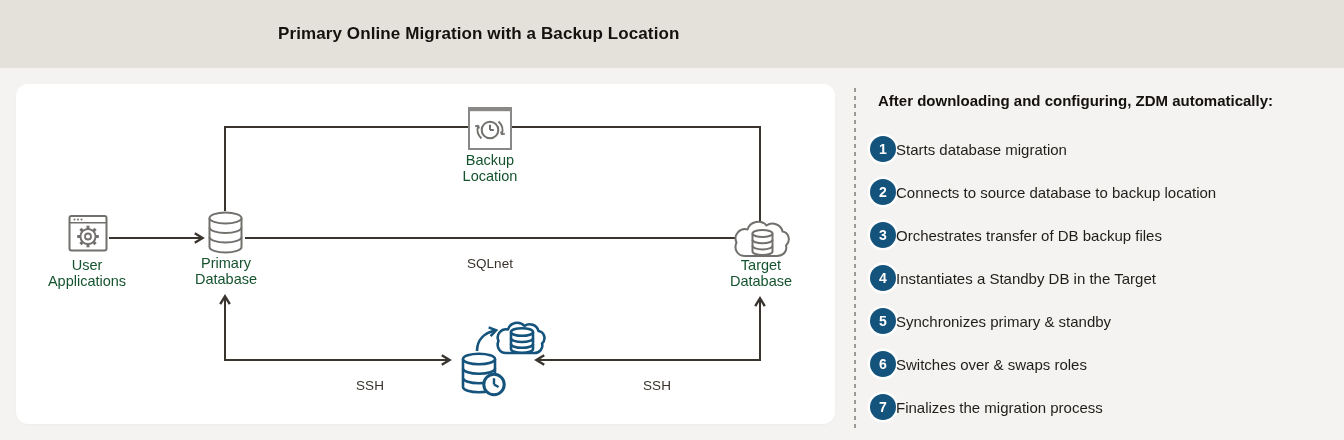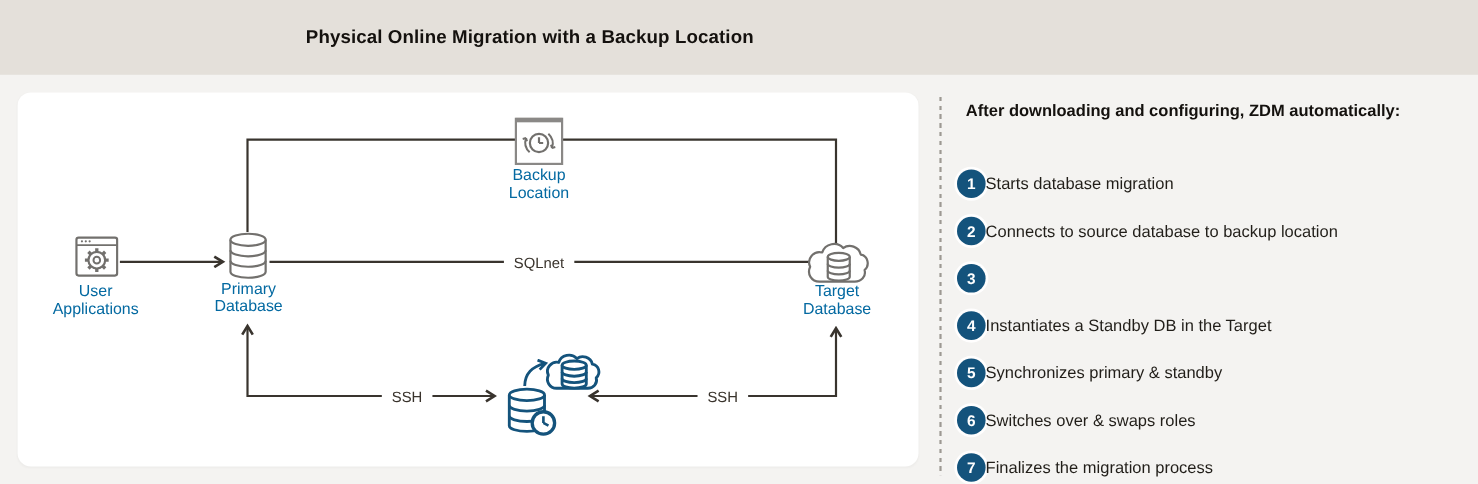--- a/index.html
+++ b/index.html
@@ -22,59 +22,59 @@
   }
   .lines-svg{position:absolute;left:0;top:0;width:819px;height:340px;}
   .icon{position:absolute;}
   #icon-user{left:52px;top:128px;width:40px;height:42px;}
   #icon-primary{left:191px;top:126px;width:37px;height:45px;}
   #icon-backup{left:451px;top:19px;width:46px;height:48px;}
   #icon-target{left:716px;top:131px;width:59px;height:45px;}
   #icon-zdm{left:441px;top:225px;width:92px;height:90px;}
   .node-label{
     position:absolute;width:150px;transform:translateX(-50%);
-    text-align:center;font-size:14.5px;line-height:16px;color:#0369a1;white-space:pre-line;
+    text-align:center;font-size:14.5px;line-height:16px;color:#14532d;white-space:pre-line;
   }
   #label-user{left:71px;top:173px;}
   #label-primary{left:210px;top:171px;}
   #label-backup{left:474px;top:68px;}
   #label-target{left:745px;top:173px;}
   #label-zdm{left:488px;top:314px;white-space:nowrap;}
   .edge-label{
     position:absolute;transform:translate(-50%,-50%);
-    background:#ffffff;padding:0 9px;font-size:13.5px;color:#39332c;white-space:nowrap;
+    background:#ffffff;padding:0 9px;font-size:13.5px;color:#39332c;white-space:nowrap;margin-top:24px;
   }
   #label-sqlnet{left:474px;top:155px;}
   #label-ssh-left{left:354px;top:277px;}
   #label-ssh-right{left:641px;top:277px;}
   
   .divider{
     position:absolute;left:854px;top:88px;width:2px;height:344px;
     background:repeating-linear-gradient(to bottom,#9d9993 0 4px,transparent 4px 8px);
   }
   
   .steps{position:absolute;left:870px;top:92px;width:462px;}
   .steps-heading{
-    margin:0 0 44px 8px;font-size:15px;font-weight:700;color:#14110e;line-height:18px;
+    margin:0 0 26px 8px;font-size:15px;font-weight:700;color:#14110e;line-height:18px;
   }
   .step-list{list-style:none;margin:0;padding:0;}
   .step{display:flex;align-items:center;height:26px;margin-bottom:17px;}
   .step-num{
     flex:0 0 26px;width:26px;height:26px;border-radius:50%;
     background:#14537c;color:#ffffff;font-size:14px;font-weight:700;
     display:flex;align-items:center;justify-content:center;
     box-shadow:0 0 0 2.5px rgba(255,255,255,.92);
   }
   .step-text{font-size:15px;color:#211e19;white-space:nowrap;}
 </style>
 </head>
 <body>
 
 <div class="banner">
-  <div class="banner-title">Physical Online Migration with a Backup Location</div>
+  <div class="banner-title">Primary Online Migration with a Backup Location</div>
 </div>
 
 <div class="panel">
 
   <svg class="lines-svg" viewBox="0 0 819 340">
     <defs>
       <marker id="ah" viewBox="0 0 10 10" markerWidth="12" markerHeight="12" refX="7.5" refY="5" orient="auto-start-reverse" markerUnits="userSpaceOnUse">
         <path d="M1.5,1 L8,5 L1.5,9" fill="none" stroke="#39342e" stroke-width="2"></path>
       </marker>
     </defs>
@@ -189,20 +189,21 @@
     <li class="step">
       <span class="step-num">1</span>
       <span class="step-text">Starts database migration</span>
     </li>
     <li class="step">
       <span class="step-num">2</span>
       <span class="step-text">Connects to source database to backup location</span>
     </li>
     <li class="step">
       <span class="step-num">3</span>
+      <span class="step-text">Orchestrates transfer of DB backup files</span>
     </li>
     <li class="step">
       <span class="step-num">4</span>
       <span class="step-text">Instantiates a Standby DB in the Target</span>
     </li>
     <li class="step">
       <span class="step-num">5</span>
       <span class="step-text">Synchronizes primary &amp; standby</span>
     </li>
     <li class="step">

